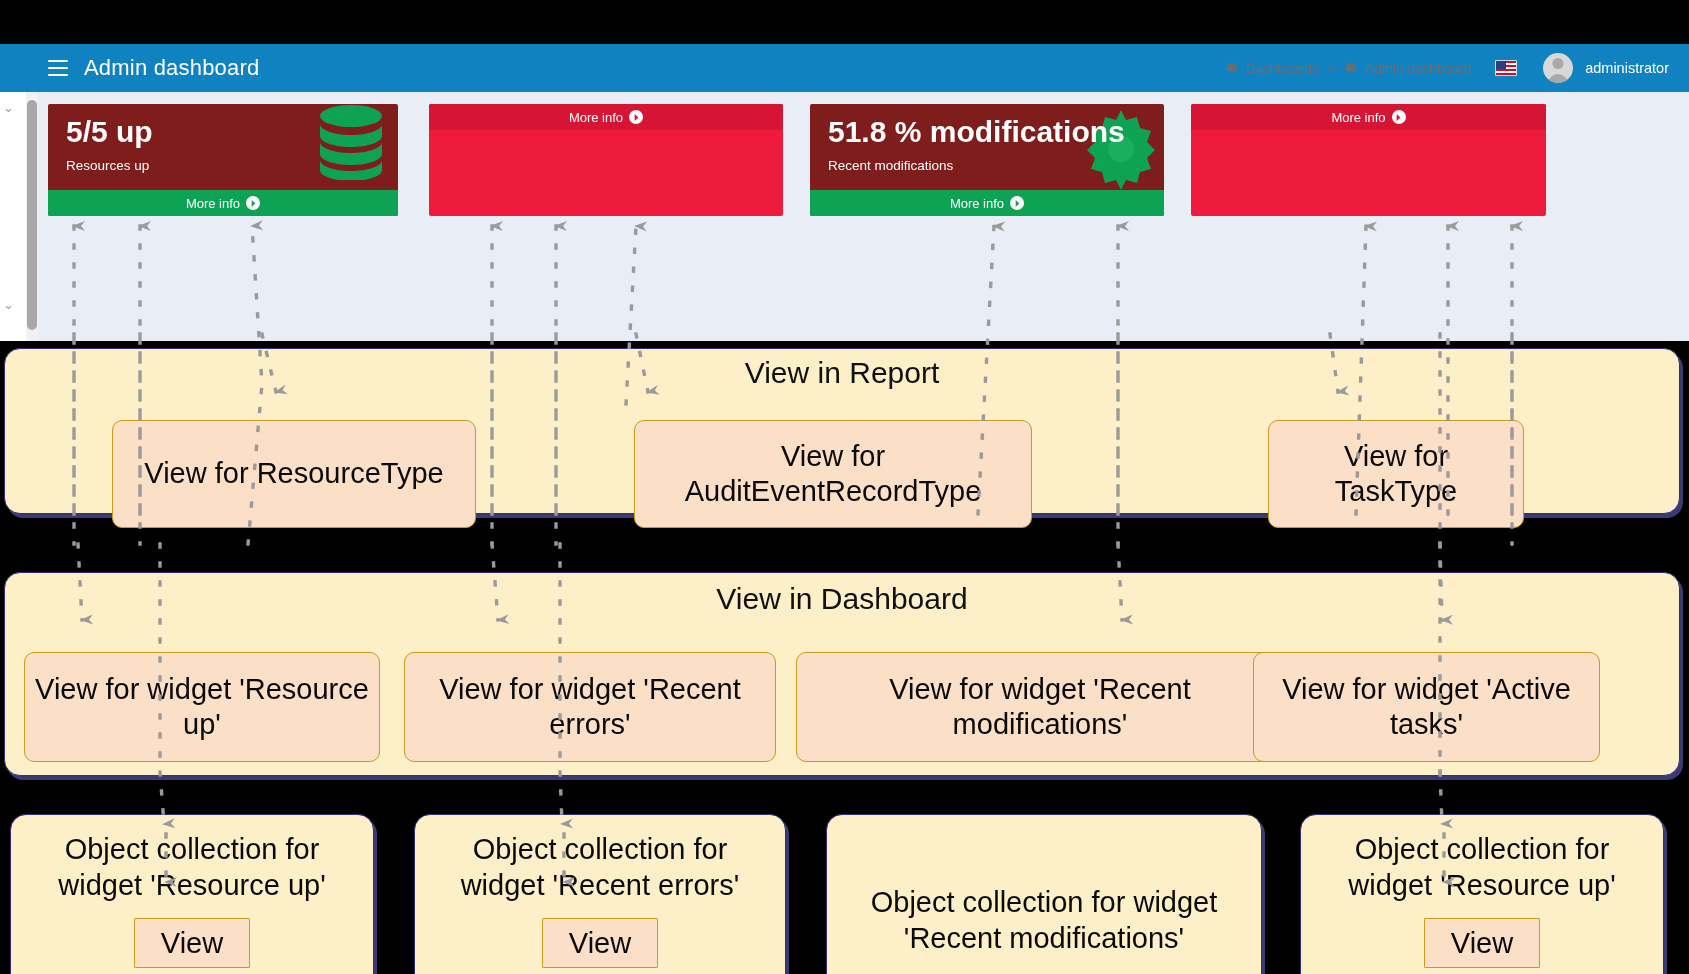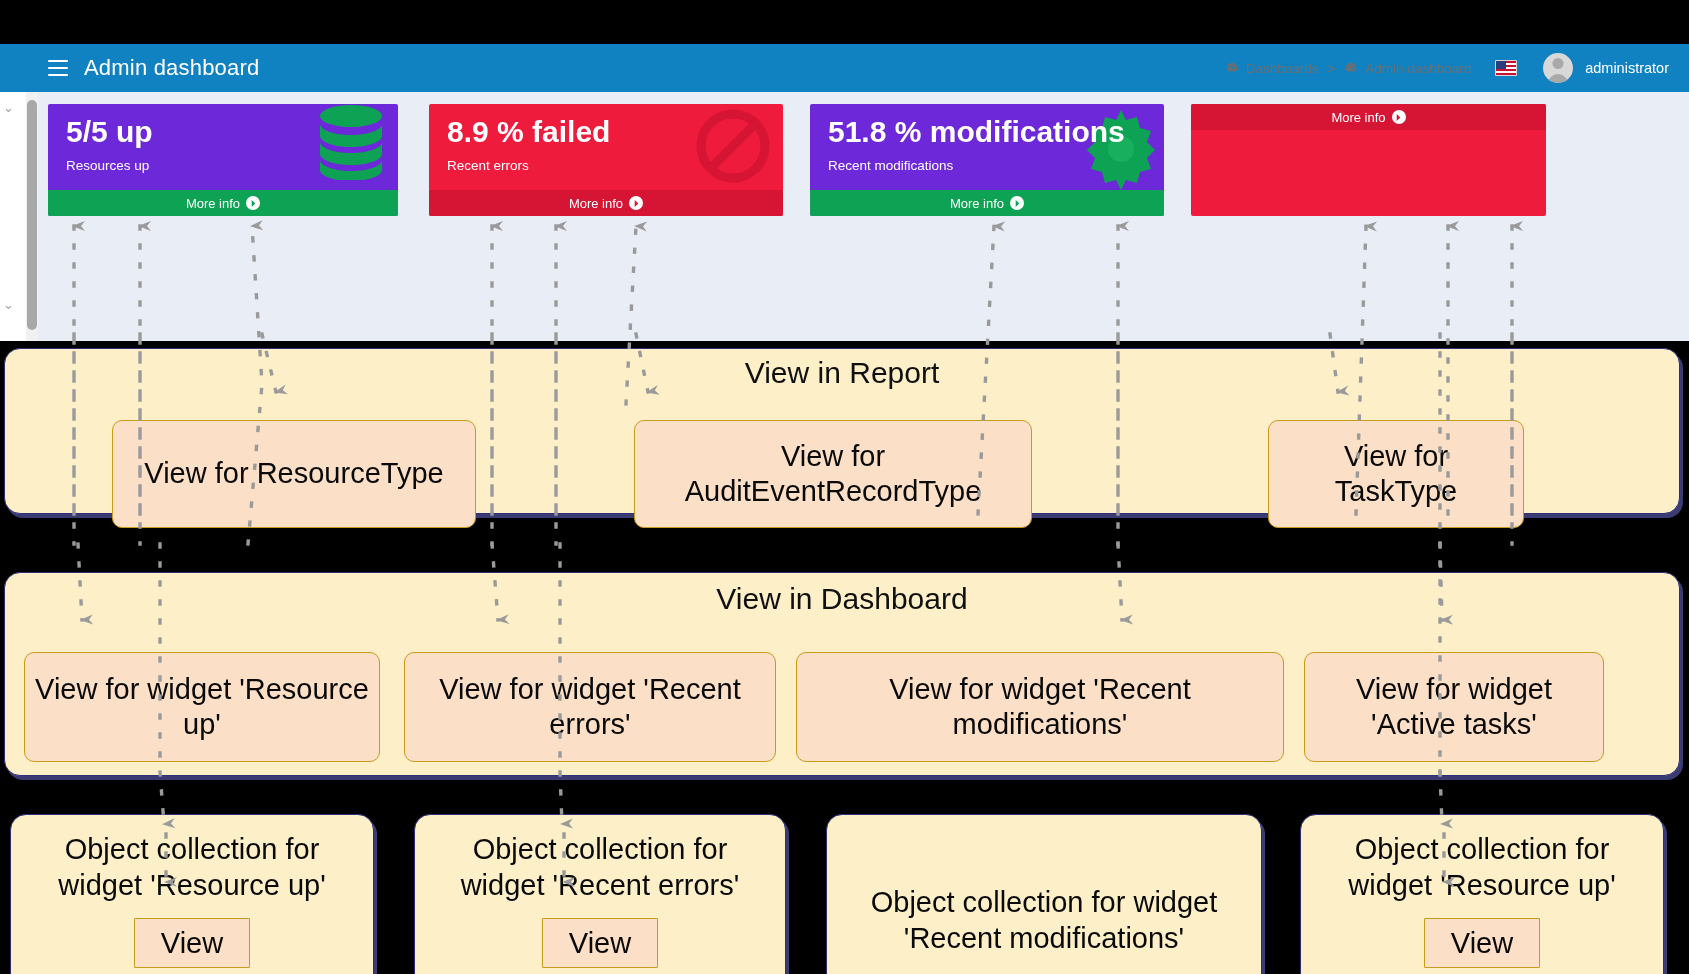--- a/index.html
+++ b/index.html
@@ -79,21 +79,21 @@
   .card .big {
     font-size: 30px; font-weight: 700; line-height: 1.05; white-space: nowrap;
     position:relative; z-index:2;
   }
   .card .sub { font-size: 13.5px; margin-top: 10px; position:relative; z-index:2; }
   .card .foot {
     height: 26px; display:flex; align-items:center; justify-content:center;
     font-size: 13px; gap:6px; cursor:pointer;
   }
   .card .bgicon { position:absolute; right:6px; top:-4px; z-index:1; opacity:1; }
-  .card.green { background:#6d28d9; }
+  .card.green { background:#7f1d1d; }
   .card.green .foot { background:#0ea354; }
   .card.red { background:#ee1b3c; }
   .card.red .foot { background:#d61433; }
   .arrow-circ { width:14px;height:14px;border-radius:50%;background:#fff;
     display:inline-flex;align-items:center;justify-content:center; }
 
   
   .grp {
     position:absolute; background:#fdf0c8; border:1px solid #2e2e7a;
     border-radius: 16px; box-shadow: 3px 4px 0 #3b3b74;
@@ -196,32 +196,20 @@
           <span>More info</span>
           <span class="arrow-circ">
             <svg width="9" height="9" viewBox="0 0 10 10">
                 <path fill="#0ea354" d="M3 1l4 4-4 4z"></path>
               </svg>
           </span>
         </div>
       </div>
 
       <div class="card red" style="left:429px; width:354px">
-        <div class="body">
-          <div class="bgicon" style="right:10px;top:2px">
-            <svg width="80" height="80" viewBox="0 0 80 80">
-              <g fill="none" stroke="#d61433" stroke-width="9">
-                <circle cx="40" cy="40" r="32"></circle>
-                <line x1="17" y1="63" x2="63" y2="17"></line>
-              </g>
-            </svg>
-          </div>
-          <div class="big">8.9 % failed</div>
-          <div class="sub">Recent errors</div>
-        </div>
         <div class="foot">
           <span>More info</span>
           <span class="arrow-circ">
             <svg width="9" height="9" viewBox="0 0 10 10">
                 <path fill="#d61433" d="M3 1l4 4-4 4z"></path>
               </svg>
           </span>
         </div>
       </div>
 
@@ -280,21 +268,21 @@
 
   <div class="nodebox" style="left:24px; top:608px; width:356px; height:110px;">
     <span>View for widget 'Resource up'</span>
   </div>
   <div class="nodebox" style="left:404px; top:608px; width:372px; height:110px;">
     <span>View for widget 'Recent errors'</span>
   </div>
   <div class="nodebox" style="left:796px; top:608px; width:488px; height:110px;">
     <span>View for widget 'Recent modifications'</span>
   </div>
-  <div class="nodebox" style="left:1304px; top:608px; width:300px; height:110px;">
+  <div class="nodebox" style="left:1253px; top:608px; width:347px; height:110px;">
     <span>View for widget 'Active tasks'</span>
   </div>
 
   <div class="leafbox" style="left:10px; top:770px; width:364px; height:196px;">
     <div class="lbl">Object collection for<br>widget 'Resource up'</div>
     <div class="viewbtn">View</div>
   </div>
 
   <div class="leafbox" style="left:414px; top:770px; width:372px; height:196px;">
     <div class="lbl">Object collection for<br>widget 'Recent errors'</div>

